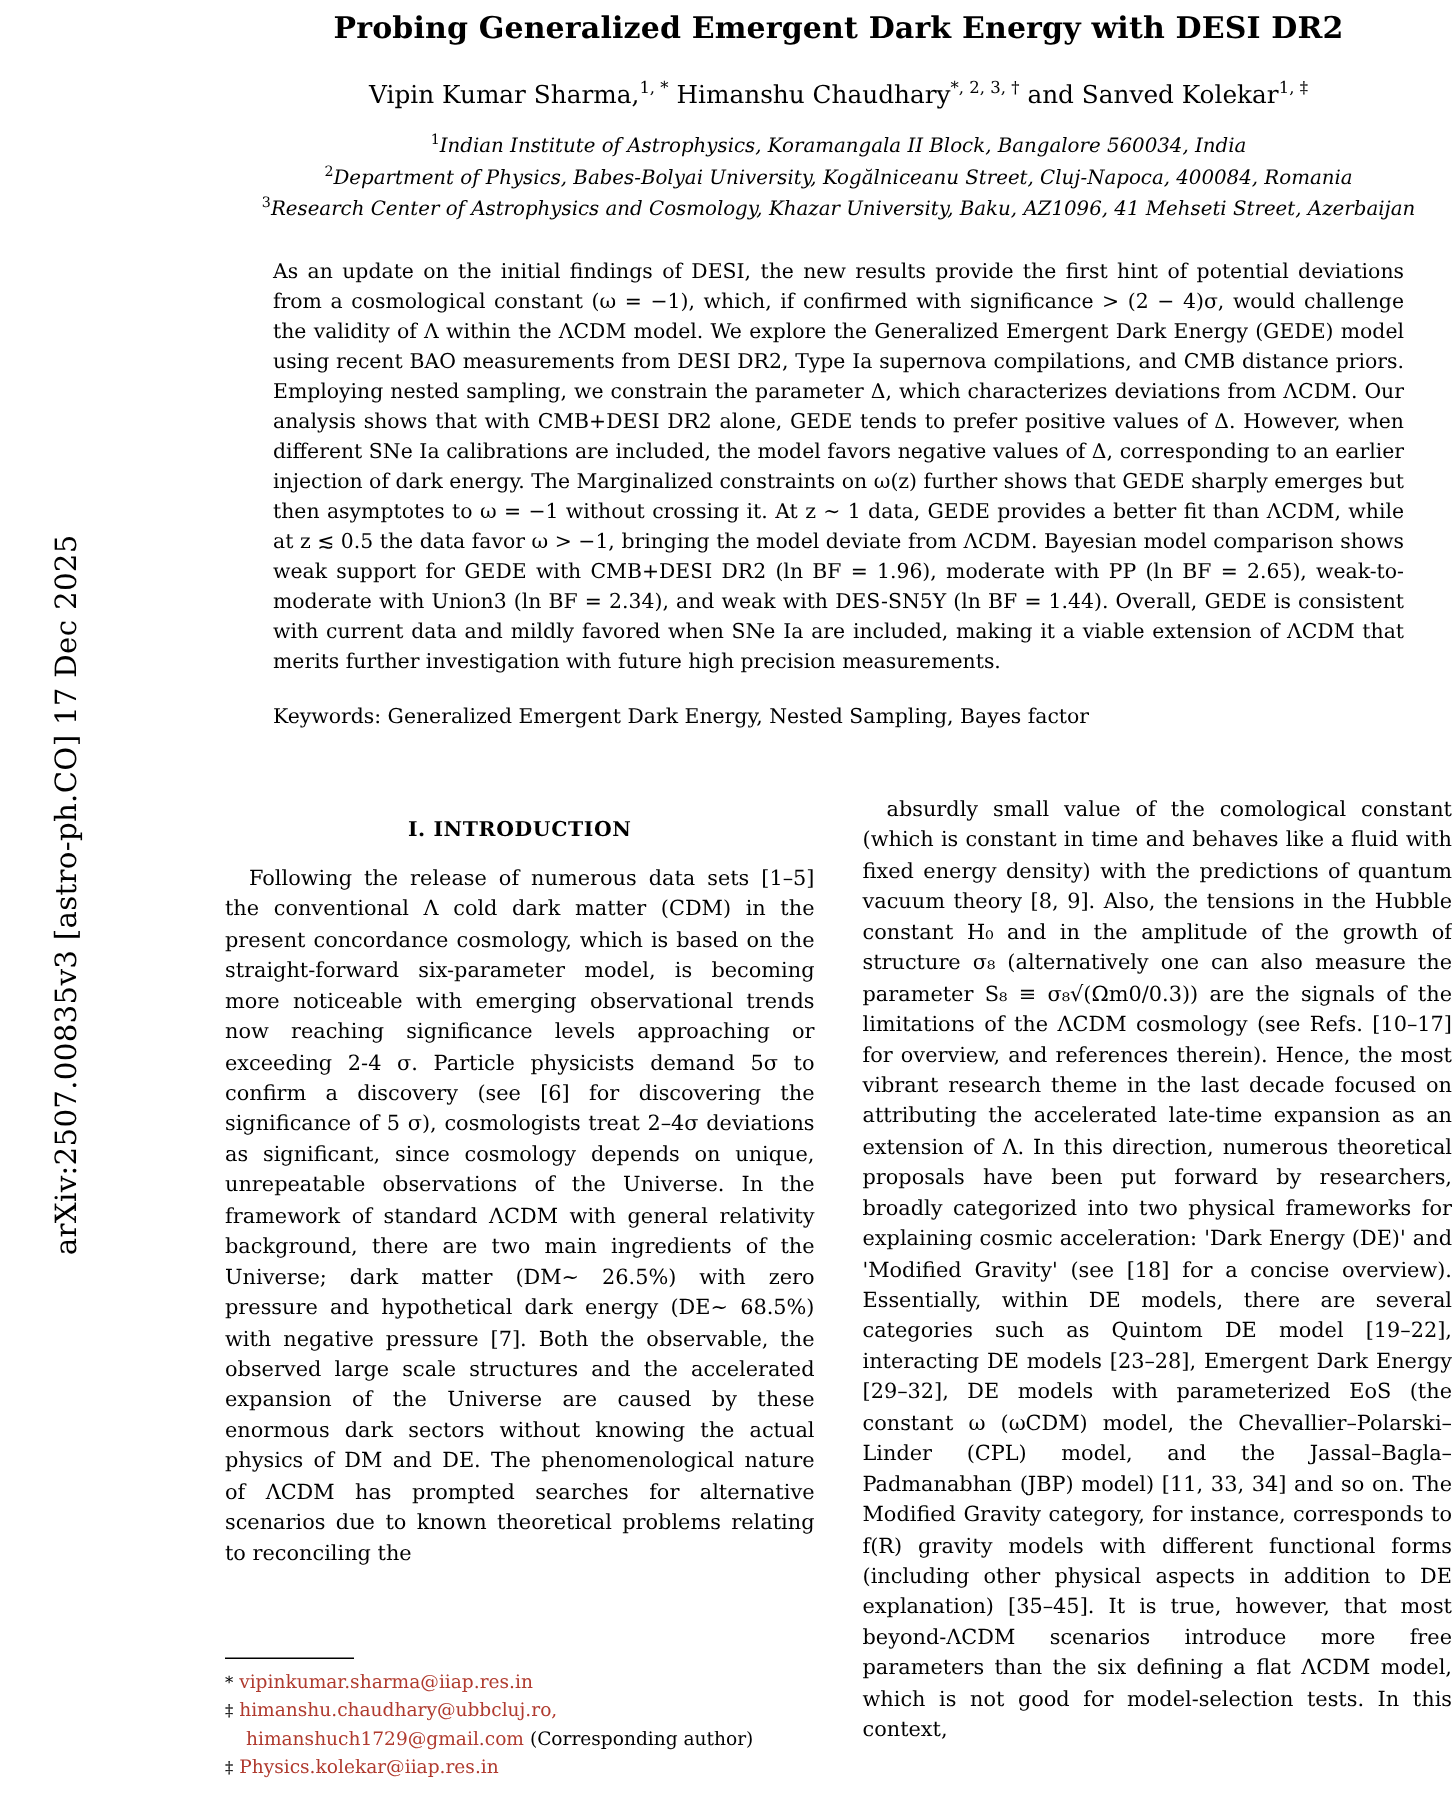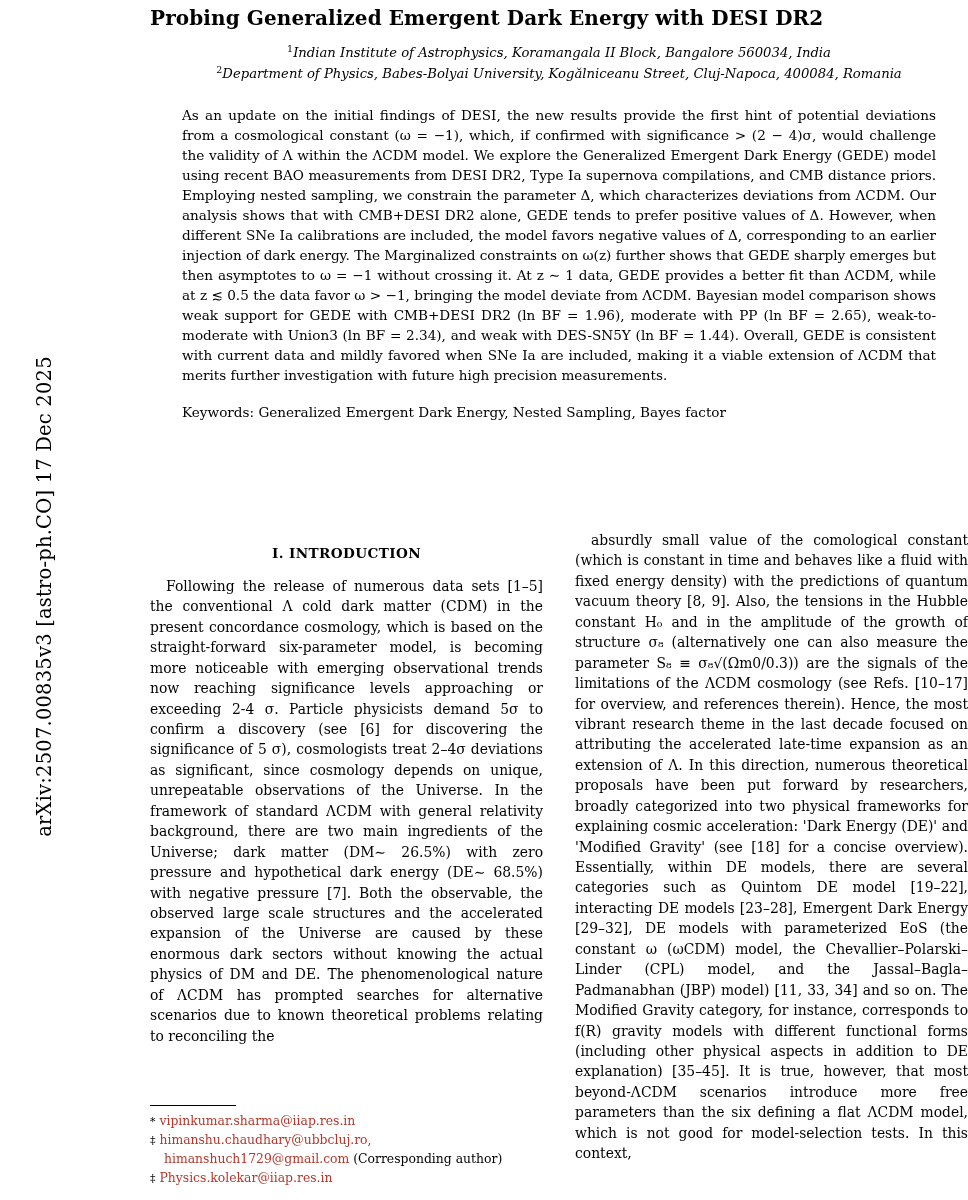--- a/index.html
+++ b/index.html
@@ -37,21 +37,21 @@
   }
   .content {
     position: absolute;
     left: 150px;
     top: 0px;
     width: 818px;
   }
   .title {
     font-size: 20px;
     font-weight: bold;
-    text-align: left;
+    text-align: center;
     margin-top: 6px;
     letter-spacing: 0.1px;
     font-family: "DejaVu Serif", "Liberation Serif", serif;
   }
   .authors {
     font-size: 16.5px;
     text-align: center;
     margin-top: 22px;
     line-height: 1.35;
   }
@@ -121,27 +121,33 @@
 <body>
 
 <div class="page">
 
   <div class="arxiv-stamp">arXiv:2507.00835v3 [astro-ph.CO] 17 Dec 2025</div>
 
   <div class="content">
 
     <div class="title">Probing Generalized Emergent Dark Energy with DESI DR2</div>
 
+    <div class="authors">
+      <span>Vipin Kumar Sharma,</span><sup><span>1, *</span></sup><span> Himanshu Chaudhary</span><sup><span>*, 2, 3, †</span></sup><span> and Sanved Kolekar</span><sup><span>1, ‡</span></sup>
+    </div>
 
     <div class="affils">
       <div>
         <sup>1</sup><span>Indian Institute of Astrophysics, Koramangala II Block, Bangalore 560034, India</span>
       </div>
       <div>
         <sup>2</sup><span>Department of Physics, Babes-Bolyai University, Kogălniceanu Street, Cluj-Napoca, 400084, Romania</span>
+      </div>
+      <div>
+        <sup>3</sup><span>Research Center of Astrophysics and Cosmology, Khazar University, Baku, AZ1096, 41 Mehseti Street, Azerbaijan</span>
       </div>
     </div>
 
     <div class="abstract">As an update on the initial findings of DESI, the new results provide the first hint of potential deviations from a cosmological constant (ω = −1), which, if confirmed with significance &gt; (2 − 4)σ, would challenge the validity of Λ within the ΛCDM model. We explore the Generalized Emergent Dark Energy (GEDE) model using recent BAO measurements from DESI DR2, Type Ia supernova compilations, and CMB distance priors. Employing nested sampling, we constrain the parameter Δ, which characterizes deviations from ΛCDM. Our analysis shows that with CMB+DESI DR2 alone, GEDE tends to prefer positive values of Δ. However, when different SNe Ia calibrations are included, the model favors negative values of Δ, corresponding to an earlier injection of dark energy. The Marginalized constraints on ω(z) further shows that GEDE sharply emerges but then asymptotes to ω = −1 without crossing it. At z ∼ 1 data, GEDE provides a better fit than ΛCDM, while at z ≲ 0.5 the data favor ω &gt; −1, bringing the model deviate from ΛCDM. Bayesian model comparison shows weak support for GEDE with CMB+DESI DR2 (ln BF = 1.96), moderate with PP (ln BF = 2.65), weak-to-moderate with Union3 (ln BF = 2.34), and weak with DES-SN5Y (ln BF = 1.44). Overall, GEDE is consistent with current data and mildly favored when SNe Ia are included, making it a viable extension of ΛCDM that merits further investigation with future high precision measurements.</div>
 
     <div class="keywords">
       <b>Keywords:</b><span> Generalized Emergent Dark Energy, Nested Sampling, Bayes factor</span>
     </div>
 
   </div>

